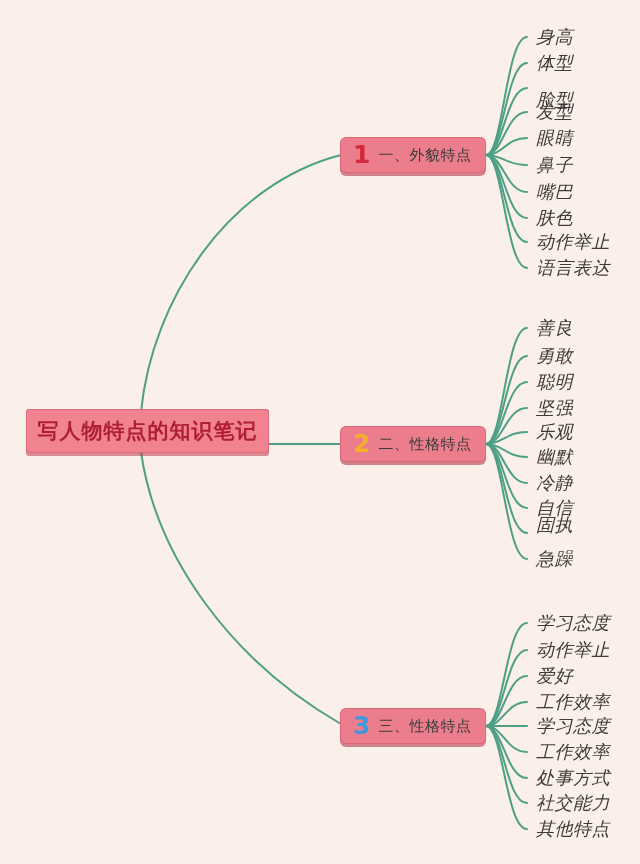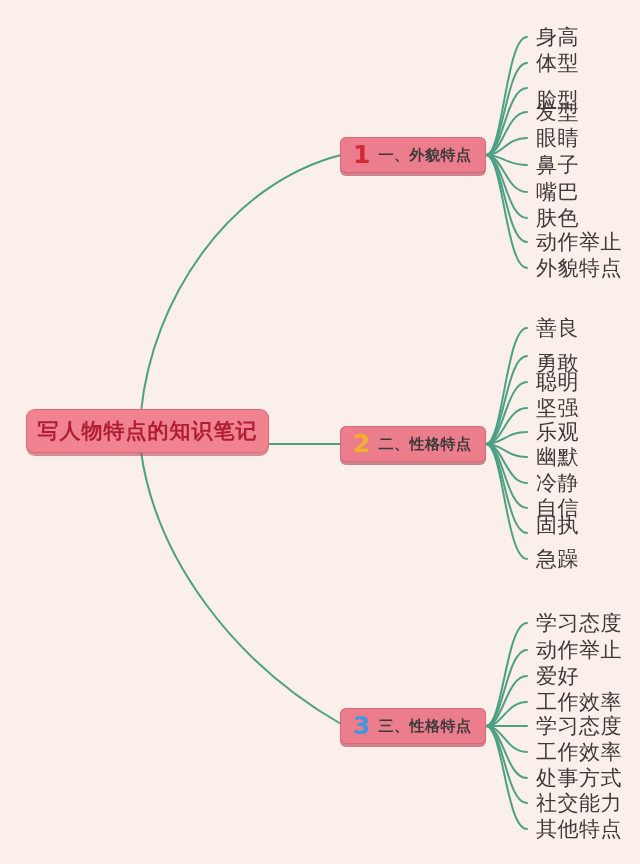--- a/index.html
+++ b/index.html
@@ -8,21 +8,21 @@
     width:640px;height:864px;
     background:#FBEFEA;
     overflow:hidden;
     font-family:"Liberation Sans","DejaVu Sans",sans-serif;
   }
   .connectors{position:absolute;left:0;top:0;width:640px;height:864px;}
   .connectors path{fill:none;stroke:#4DA083;stroke-width:2;stroke-linecap:round;}
 
   .root-node{
     position:absolute;left:26px;top:409px;width:243px;height:44px;
-    background:#F0838F;border-radius:9px;
+    background:#F0838F;border-radius:3px;
     box-shadow:0 3px 0 rgba(186,57,79,.55), inset 0 0 0 1px rgba(186,57,79,.35);
     display:flex;align-items:center;justify-content:center;
   }
   .root-node .root-label{
     color:#B01E35;font-size:21px;font-weight:bold;letter-spacing:1px;white-space:nowrap;
   }
 
   .branch-node{
     position:absolute;left:340px;width:146px;height:36px;
     background:#EC7D8C;border-radius:6px;
@@ -30,26 +30,26 @@
     display:flex;align-items:center;padding-left:13px;box-sizing:border-box;
   }
   .branch-node.b1{top:137px;}
   .branch-node.b2{top:426px;}
   .branch-node.b3{top:708px;}
   .branch-num{
     font-size:25px;font-weight:800;line-height:36px;margin-right:8px;
     font-family:"DejaVu Sans","Liberation Sans",sans-serif;
   }
   .branch-label{
-    color:#3B3B3B;font-size:15px;font-weight:bold;white-space:nowrap;letter-spacing:.5px;
+    color:#3B3B3B;font-size:15px;font-weight:normal;white-space:nowrap;letter-spacing:.5px;
   }
 
   .leaf{
     position:absolute;left:536px;height:26px;line-height:26px;
-    font-size:21px;color:#3E3A39;white-space:nowrap;letter-spacing:.5px;
+    font-size:18px;color:#3E3A39;white-space:nowrap;letter-spacing:.5px;font-style:italic;
   }
 </style>
 </head>
 <body>
 
 <div class="canvas">
 
   <svg class="connectors" viewBox="0 0 640 864" xmlns="http://www.w3.org/2000/svg">
 
     <path d="M141,412 C152,300 228,184 341,155"></path>
@@ -108,24 +108,24 @@
 
   <div class="leaf" style="top:24px">身高</div>
   <div class="leaf" style="top:50px">体型</div>
   <div class="leaf" style="top:87px">脸型</div>
   <div class="leaf" style="top:99px">发型</div>
   <div class="leaf" style="top:125px">眼睛</div>
   <div class="leaf" style="top:152px">鼻子</div>
   <div class="leaf" style="top:179px">嘴巴</div>
   <div class="leaf" style="top:205px">肤色</div>
   <div class="leaf" style="top:229px">动作举止</div>
-  <div class="leaf" style="top:255px">外貌特点</div>
+  <div class="leaf" style="top:255px">语言表达</div>
 
   <div class="leaf" style="top:315px">善良</div>
-  <div class="leaf" style="top:350px">勇敢</div>
+  <div class="leaf" style="top:343px">勇敢</div>
   <div class="leaf" style="top:369px">聪明</div>
   <div class="leaf" style="top:395px">坚强</div>
   <div class="leaf" style="top:419px">乐观</div>
   <div class="leaf" style="top:444px">幽默</div>
   <div class="leaf" style="top:470px">冷静</div>
   <div class="leaf" style="top:495px">自信</div>
   <div class="leaf" style="top:512px">固执</div>
   <div class="leaf" style="top:546px">急躁</div>
 
   <div class="leaf" style="top:610px">学习态度</div>

